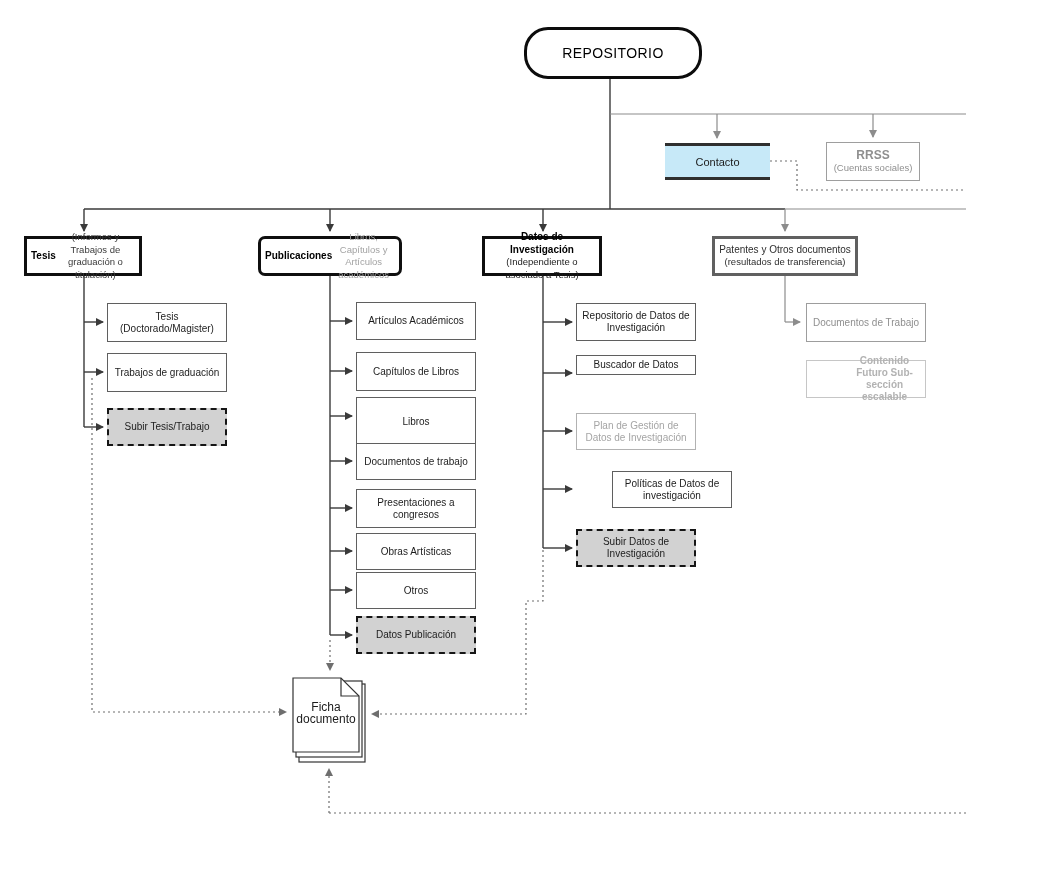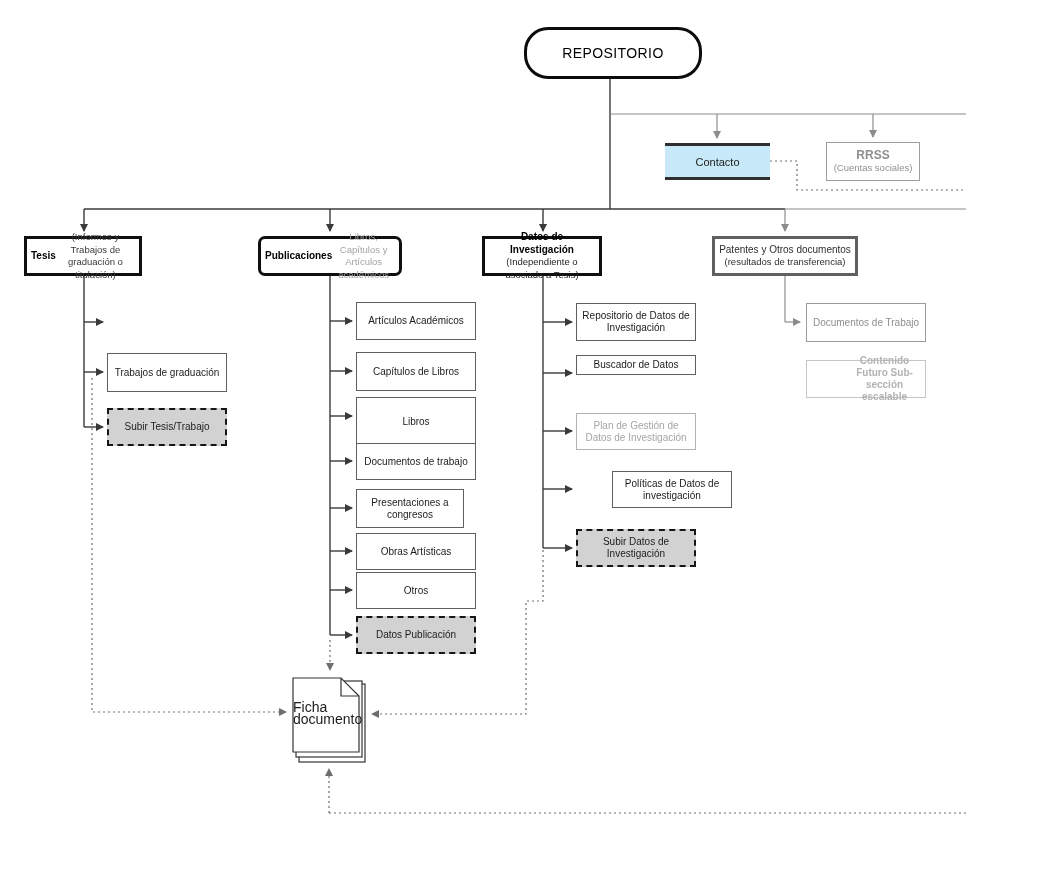--- a/index.html
+++ b/index.html
@@ -43,22 +43,22 @@
     font-size:11px;color:#1c1c1c;
   }
   .rrss{
     position:absolute;left:826px;top:142px;width:94px;height:39px;
     border:1.2px solid #9e9e9e;background:#fff;box-sizing:border-box;
     display:flex;flex-direction:column;align-items:center;justify-content:center;
     color:#8f8f8f;font-size:9.5px;line-height:11.5px;
   }
   .rrss .t{font-weight:bold;font-size:12px;}
   .ficha-label{
-    position:absolute;left:293px;top:701px;width:66px;text-align:left;
-    font-size:14px;line-height:12px;color:#1c1c1c;
+    position:absolute;left:293px;top:701px;width:66px;text-align:center;
+    font-size:12px;line-height:12px;color:#1c1c1c;
   }
 </style>
 </head>
 <body>
 
 <div id="canvas">
 
   <svg id="wires" viewBox="0 0 1052 876" xmlns="http://www.w3.org/2000/svg">
     <defs>
       <marker id="arrD" markerUnits="userSpaceOnUse" markerWidth="8" markerHeight="8" refX="7" refY="4" orient="auto">
@@ -147,28 +147,29 @@
   </div>
   <div class="box hdr" style="left:482px;top:236px;width:120px;height:40px;flex-direction:column;">
     <span class="t">Datos de Investigación</span>
     <span class="s sub-black">(Independiente o asociado a Tesis)</span>
   </div>
   <div class="box hdr patentes" style="left:712px;top:236px;width:146px;height:40px;flex-direction:column;">
     <span class="t">Patentes y Otros documentos</span>
     <span class="s">(resultados de transferencia)</span>
   </div>
 
+  <div class="box" style="left:107px;top:303px;width:120px;height:39px;">Tesis (Doctorado/Magister)</div>
   <div class="box" style="left:107px;top:353px;width:120px;height:39px;">Trabajos de graduación</div>
   <div class="box upload" style="left:107px;top:408px;width:120px;height:38px;">Subir Tesis/Trabajo</div>
 
   <div class="box" style="left:356px;top:302px;width:120px;height:38px;">Artículos Académicos</div>
   <div class="box" style="left:356px;top:352px;width:120px;height:39px;">Capítulos de Libros</div>
   <div class="box" style="left:356px;top:397px;width:120px;height:50px;">Libros</div>
   <div class="box" style="left:356px;top:443px;width:120px;height:37px;">Documentos de trabajo</div>
-  <div class="box" style="left:356px;top:489px;width:108px;height:39px;">Presentaciones a congresos</div>
+  <div class="box" style="left:356px;top:489px;width:120px;height:39px;">Presentaciones a congresos</div>
   <div class="box" style="left:356px;top:533px;width:120px;height:37px;">Obras Artísticas</div>
   <div class="box" style="left:356px;top:572px;width:120px;height:37px;">Otros</div>
   <div class="box upload" style="left:356px;top:616px;width:120px;height:38px;">Datos Publicación</div>
 
   <div class="box" style="left:576px;top:303px;width:120px;height:38px;">Repositorio de Datos de Investigación</div>
   <div class="box" style="left:576px;top:355px;width:120px;height:20px;">Buscador de Datos</div>
   <div class="box muted" style="left:576px;top:413px;width:120px;height:37px;">Plan de Gestión de Datos de Investigación</div>
   <div class="box" style="left:576px;top:471px;width:120px;height:37px;margin-left:36px;">Políticas de Datos de investigación</div>
   <div class="box upload" style="left:576px;top:529px;width:120px;height:38px;">Subir Datos de Investigación</div>
 

